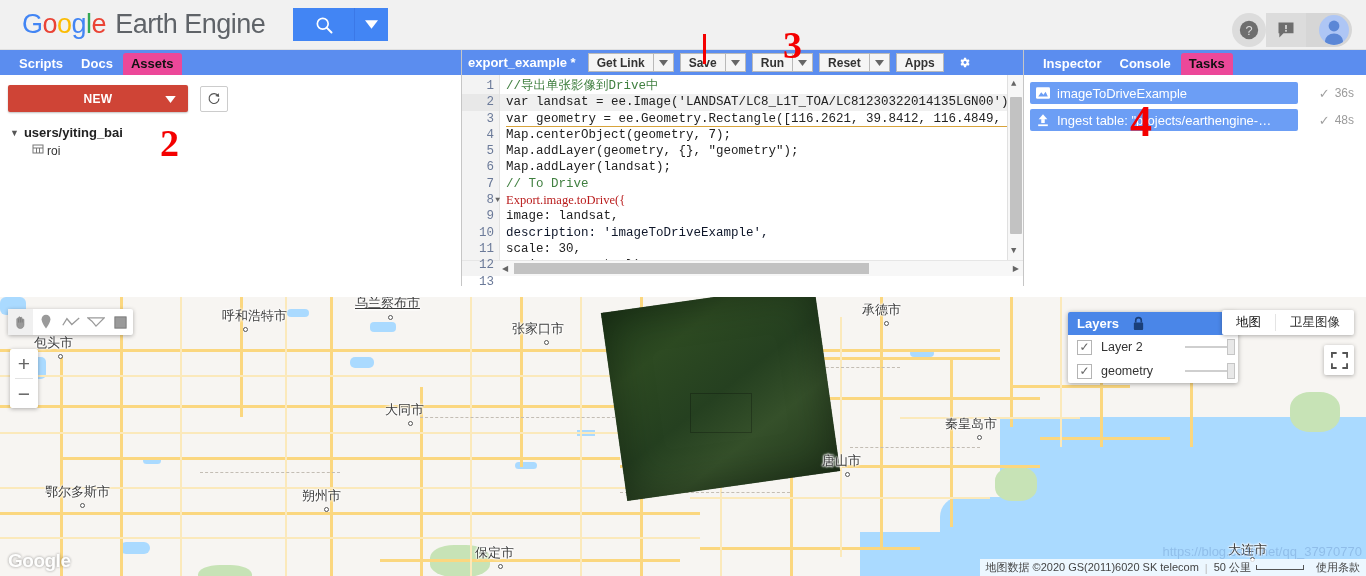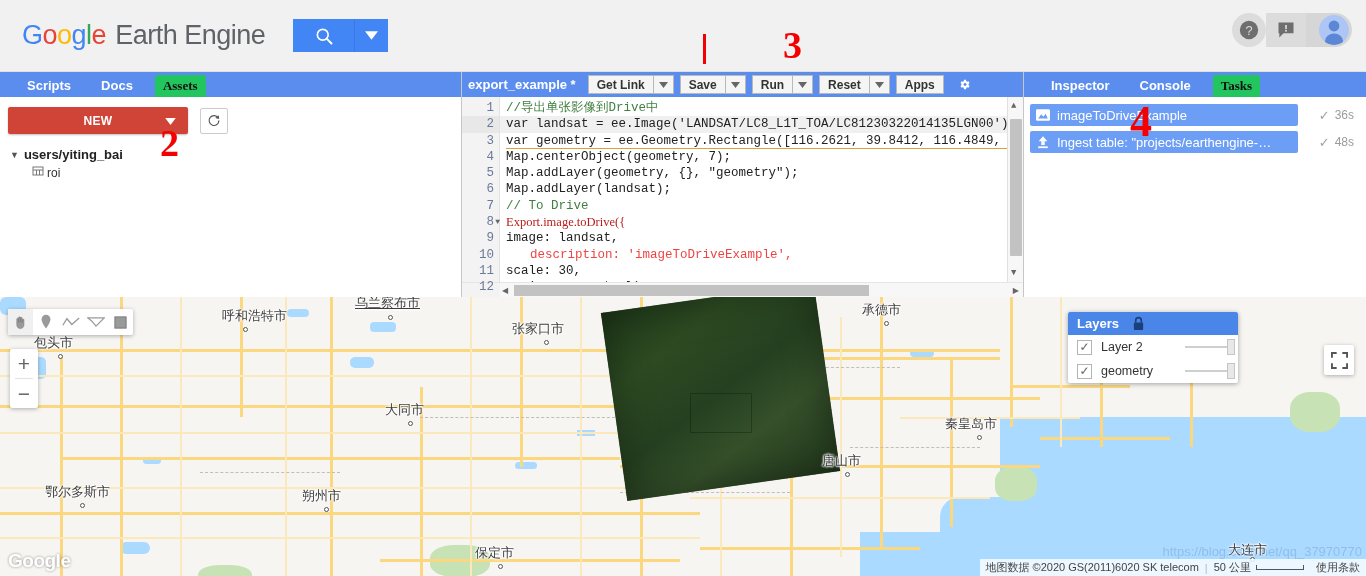--- a/index.html
+++ b/index.html
@@ -5,21 +5,21 @@
   * { box-sizing: border-box; }
   html, body { margin:0; padding:0; }
   body {
     width:1366px; height:576px; overflow:hidden;
     font-family:"Liberation Sans", sans-serif;
     font-size:13px; background:#fff; position:relative;
   }
 
   
   #header {
-    height:72px; width:100%; background:#f1f1f1;
+    height:50px; width:100%; background:#f1f1f1;
     display:flex; align-items:center; position:relative;
     border-bottom:1px solid #e0e0e0;
   }
   #logo { margin-left:22px; font-size:27px; letter-spacing:-0.5px; white-space:nowrap; }
   #logo .g1{color:#4285F4;} #logo .g2{color:#EA4335;} #logo .g3{color:#FBBC05;}
   #logo .g4{color:#4285F4;} #logo .g5{color:#34A853;} #logo .g6{color:#EA4335;}
   #logo .ee { color:#5f6368; margin-left:9px; font-weight:400; }
 
   #search-wrap { margin-left:28px; display:flex; align-items:center; height:33px; }
   #search-input {
@@ -45,27 +45,27 @@
     width:46px; height:34px; background:#d6d6d6; border-radius:0 17px 17px 0;
     display:flex; align-items:center; justify-content:flex-end; padding-right:3px;
   }
   #avatar { width:30px; height:30px; border-radius:50%; background:#aec6f5;
     display:flex; align-items:flex-end; justify-content:center; overflow:hidden; }
 
   
   #upper { display:flex; height:236px; width:100%; }
 
   .panel-tabs {
-    height:25px; background:#5b8def; display:flex; align-items:flex-end; padding-left:19px;gap:12px;
+    height:25px; background:#5b8def; display:flex; align-items:flex-end; padding-left:11px;
   }
   .ptab {
     font-size:13px; font-weight:bold; color:#fff; padding:3px 8px 4px 8px;
     margin-right:2px; cursor:pointer; line-height:15px;
   }
-  .ptab.active { background:#22c55e; color:#111; border-radius:3px 3px 0 0;font-family:Liberation Serif, serif; }
+  .ptab.active { background:#ec4899; color:#111; border-radius:3px 3px 0 0; }
 
   
   #left-panel { width:462px; border-right:1px solid #c6c6c6; background:#fff; position:relative; }
   #assets-toolbar { display:flex; align-items:center; padding:10px 0 0 8px; }
   #new-btn {
     width:180px; height:27px; background:#cf4436; color:#fff; font-weight:bold;
     font-size:12px; border:none; border-radius:2px; cursor:pointer; position:relative;
     display:flex; align-items:center; justify-content:center; letter-spacing:0.4px;
     box-shadow:0 1px 2px rgba(0,0,0,0.25);
   }
@@ -103,21 +103,21 @@
     text-align:right; padding-top:3px; user-select:none;
   }
   .ln { height:16.3px; line-height:16.3px; padding-right:5px; position:relative; }
   .ln.hl { background:#e8e8e8; }
   .ln .fold { position:absolute; right:-1px; font-size:8px; color:#666; }
   #code-lines { flex:1; padding-top:3px; overflow:hidden; white-space:nowrap; position:relative; }
   .cl { height:16.3px; line-height:16.3px; padding-left:6px; }
   .cl.hl-line { background:#f0f0f0; }
   .c-com { color:#3f7f3f; }
   .c-fn { color:#b91c1c;font-family:Liberation Serif, serif; }
-  .c-str { color:#ef4444;margin-left:24px; }
+  .c-str { color:#0f172a; }
   .c-plain { color:#222; }
   .uline { border-bottom:1px solid #d8a33a; }
   #vscroll {
     width:16px; background:#f7f7f7; border-left:1px solid #e0e0e0; position:relative;
   }
   #vthumb { position:absolute; left:2px; top:22px; width:12px; height:137px; background:#c2c2c2; border-radius:1px;}
   .sc-arrow { position:absolute; left:3px; font-size:9px; color:#666; }
   #hscroll-row { display:flex; height:16px; background:#f7f7f7; border-top:1px solid #e6e6e6; }
   #hscroll-spacer { width:38px; background:#f3f3f3; }
   #hscroll { flex:1; position:relative; }
@@ -631,20 +631,25 @@
     </div>
     <div class="layer-row">
       <span class="lchk">✓</span>
       <span class="lname">geometry</span>
       <span class="slider-track">
           <span class="slider-knob"></span>
         </span>
     </div>
   </div>
 
+  <div id="maptype">
+    <div class="mtbtn sel">地图</div>
+    <div id="mt-div"></div>
+    <div class="mtbtn">卫星图像</div>
+  </div>
 
   <div id="fullscreen-btn">
     <svg width="17" height="17" viewBox="0 0 18 18">
       <path d="M1 6V1h5M12 1h5v5M17 12v5h-5M6 17H1v-5" fill="none" stroke="#555" stroke-width="2"></path>
     </svg>
   </div>
 
   <div id="gmaps-logo">Google</div>
 
   <div id="watermark">https://blog.csdn.net/qq_37970770</div>

